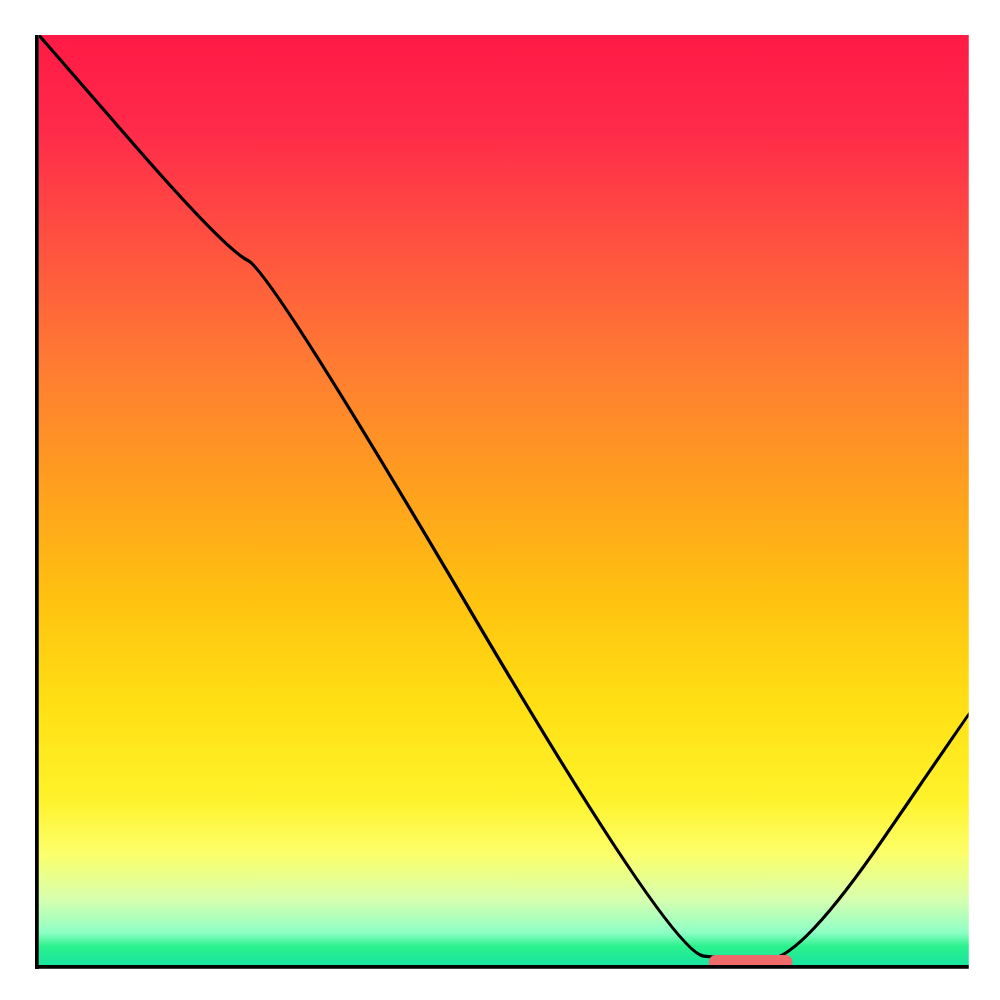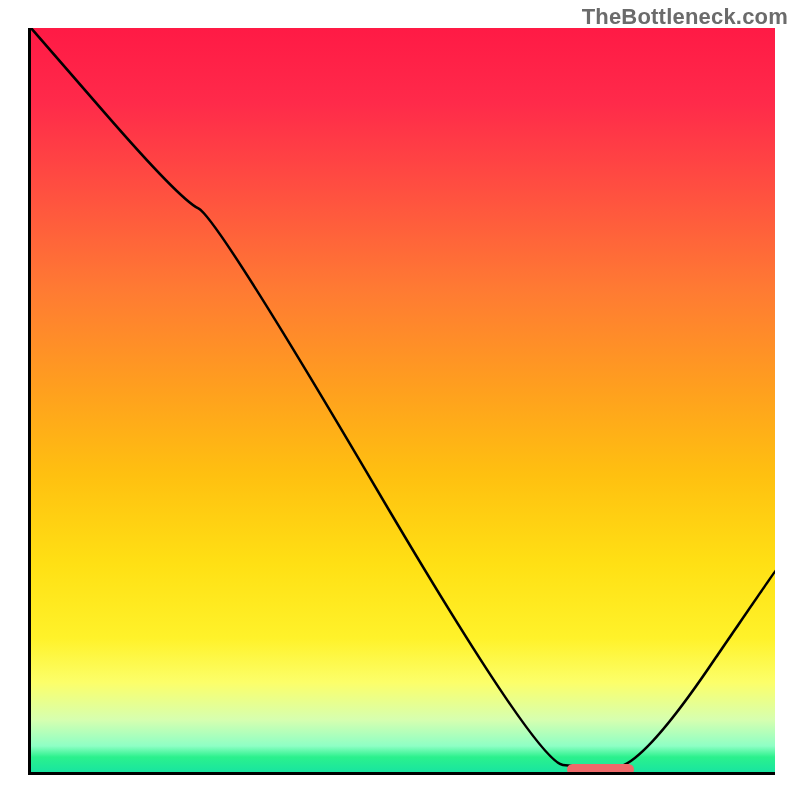--- a/index.html
+++ b/index.html
@@ -63,21 +63,20 @@
     height: 11px;
     border-radius: 6px;
     background: #ef6a6a;
     z-index: 5;
   }
 </style>
 </head>
 <body>
 
 <div class="chart-container">
-  <div class="watermark">TheBottleneck.com</div>
 
   <div class="plot-area">
     <svg class="curve" viewBox="0 0 744 744" preserveAspectRatio="none">
       <path fill="none" stroke="#000" stroke-width="2.6" stroke-linecap="round" stroke-linejoin="round" d="M 0 0 Q 0 0 74.4 85.56 Q 148.8 171.12 167.4 180.42000000000002 Q 186 189.72000000000003 345.96000000000004 461.652 Q 505.92 733.584 531.96 736.932 Q 558 740.28 584.04 739.5360000000001 Q 610.0799999999999 738.792 677.04 640.956 T 744 543.12"></path>
     </svg>
     <div class="marker" style="left: 535.68px; width: 66.96px; top: 736.024px;"></div>
   </div>
 </div>
 
 </body></html>

